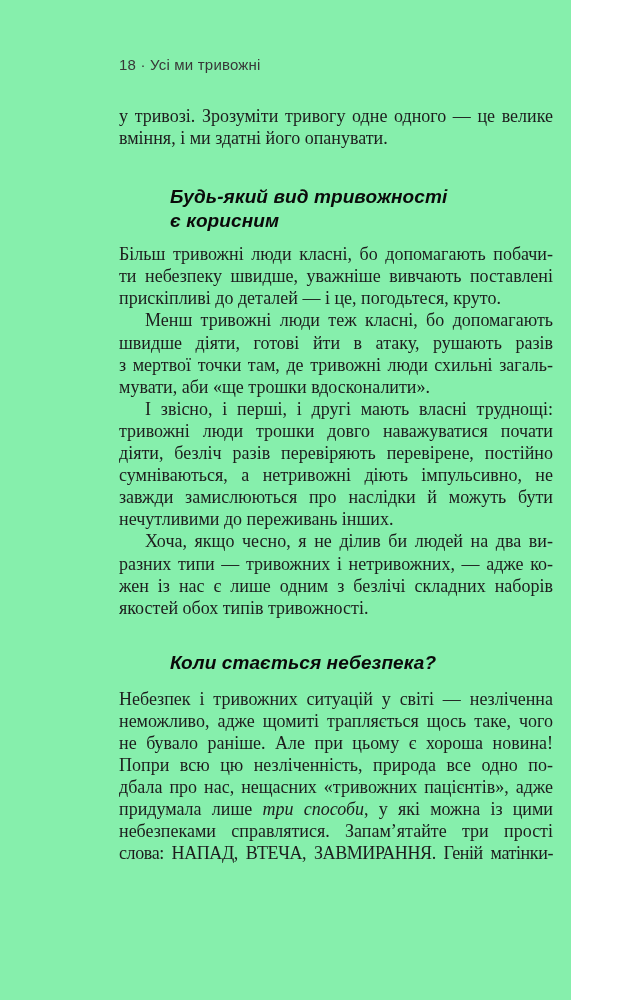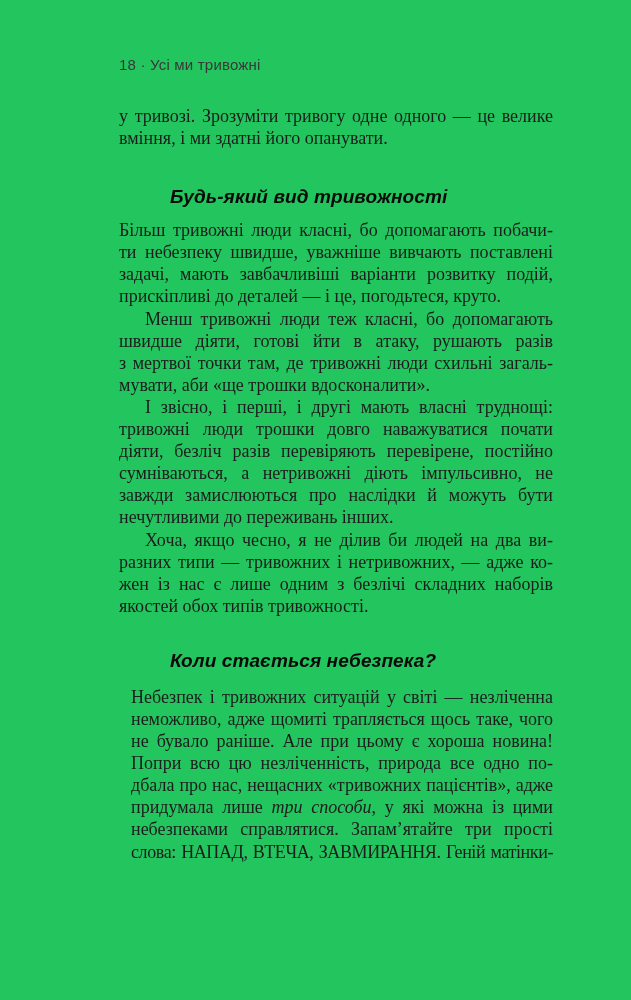--- a/index.html
+++ b/index.html
@@ -2,43 +2,43 @@
 <html lang="uk"><head>
 <meta charset="utf-8">
 <style>
   html, body {
     margin: 0;
     padding: 0;
     background: #ffffff;
   }
   .page {
     position: relative;
-    width: 631px;
+    width: 571px;
     height: 1000px;
-    background: #22c55e;
+    background: #86efac;
     overflow: hidden;
   }
   .content {
     position: absolute;
     left: 119px;
     top: 56px;
     width: 434px;
   }
   .running-head {
     font-family: "Liberation Sans", sans-serif;
     font-size: 15px;
     line-height: 18px;
     letter-spacing: 0.2px;
     color: #383838;
     text-align: left;
   }
   .para { margin: 0; padding: 0; }
   .p1 { margin-top: 31px; }
   .p2 { margin-top: 10px; }
-  .p6 { margin-top: 13px; margin-left: 12px; }
+  .p6 { margin-top: 13px; }
   .line {
     font-family: Liberation Serif, serif;
     font-size: 18px;
     line-height: 22.1px;
     height: 22.1px;
     overflow: hidden;
     color: #1d1d1d;
     text-align: justify;
     text-align-last: justify;
     white-space: normal;
@@ -77,26 +77,26 @@
 
     <div class="running-head">18 · Усі ми тривожні</div>
 
     <div class="para p1">
       <div class="line">у тривозі. Зрозуміти тривогу одне одного — це велике</div>
       <div class="line last">вміння, і ми здатні його опанувати.</div>
     </div>
 
     <div class="heading h1">
       <div class="hline">Будь-який вид тривожності</div>
+      <div class="hline">є корисним</div>
     </div>
 
     <div class="para p2">
       <div class="line">Більш тривожні люди класні, бо допомагають побачи-</div>
       <div class="line">ти небезпеку швидше, уважніше вивчають поставлені</div>
-      <div class="line">задачі, мають завбачливіші варіанти розвитку подій,</div>
       <div class="line last">прискіпливі до деталей — і це, погодьтеся, круто.</div>
     </div>
 
     <div class="para">
       <div class="line indent">Менш тривожні люди теж класні, бо допомагають</div>
       <div class="line">швидше діяти, готові йти в атаку, рушають разів</div>
       <div class="line">з мертвої точки там, де тривожні люди схильні загаль-</div>
       <div class="line last">мувати, аби «ще трошки вдосконалити».</div>
     </div>
 

